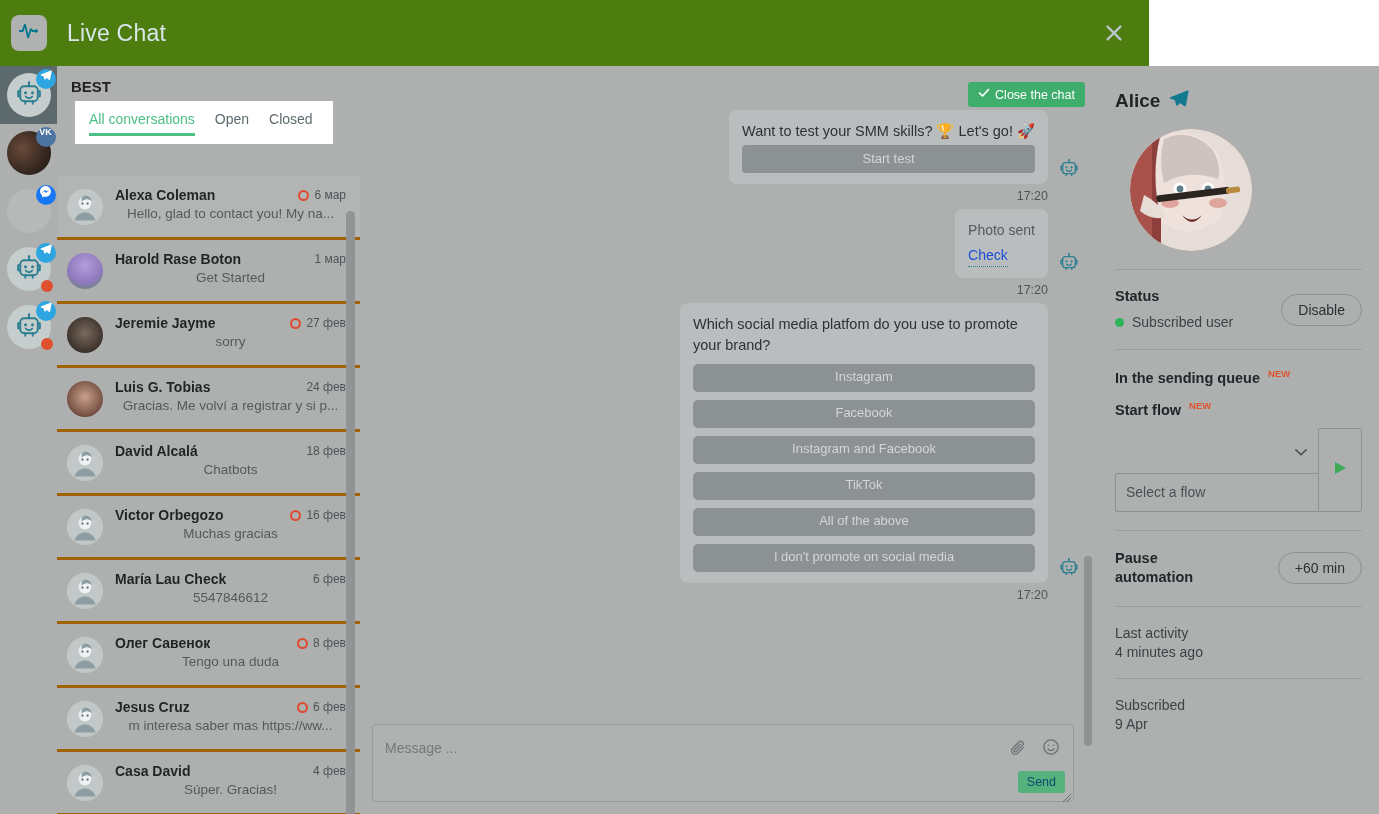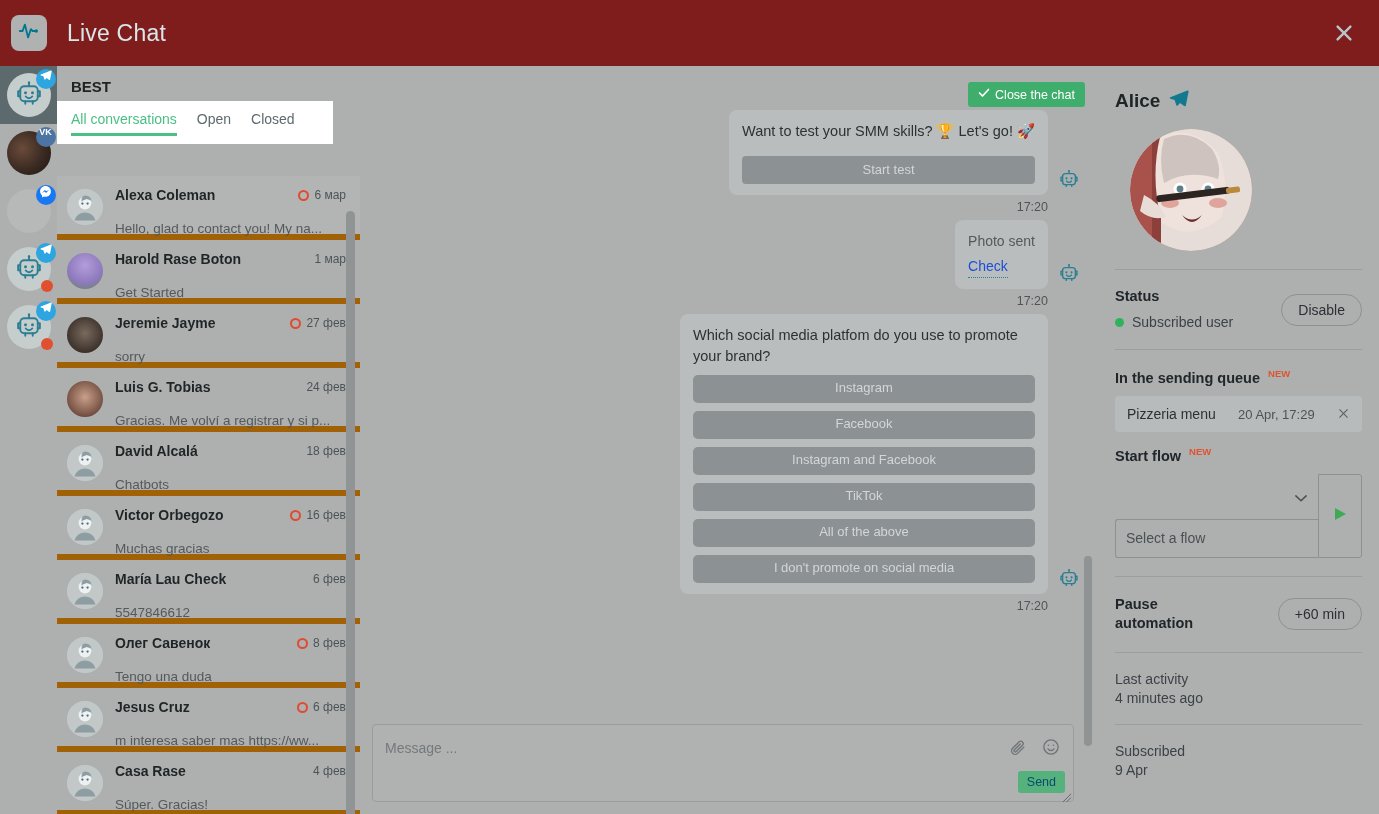--- a/index.html
+++ b/index.html
@@ -6,22 +6,22 @@
   html, body {
     width: 1379px; height: 814px;
     overflow: hidden;
     font-family: "Liberation Sans", sans-serif;
     background: #ffffff;
   }
 
   
   .topbar {
     position: absolute; top: 0; left: 0;
-    width: 1379px; height: 66px;
-    background: #7f1d1d;
+    width: 1149px; height: 66px;
+    background: #4d7c0f;
     display: flex; align-items: center;
   }
   .logo-box {
     width: 36px; height: 36px; margin-left: 11px;
     background: #b0b2b2; border-radius: 8px;
     display: flex; align-items: center; justify-content: center;
   }
   .app-title {
     margin-left: 20px;
     font-size: 23px; color: #d9e6ea; font-weight: 400;
@@ -91,40 +91,41 @@
   .conv-best {
     padding: 12px 0 6px 14px;
     font-size: 15px; font-weight: bold; color: #222;
   }
   .conv-tabs {
     background: #fff;
     padding: 10px 14px 0 14px;
     height: 43px;
     display: flex; gap: 20px; align-items: flex-start;
     margin-right: 27px;
+    margin-left: 18px;
   }
   .conv-tab {
     font-size: 14px; color: #5d6a6e; cursor: pointer;
     padding-bottom: 9px; position: relative;
   }
   .conv-tab.active { color: #4cbf86; }
   .conv-tab.active::after {
     content: ""; position: absolute; left: 0; right: 0; bottom: 0;
     height: 3px; background: #4cbf86;
   }
   .conv-list {
     position: absolute; top: 110px; left: 0;
     width: 303px; height: 638px;
     overflow: hidden;
   }
   .conv-item {
     position: relative;
     display: flex; align-items: flex-start;
     padding: 11px 14px 11px 10px;
-    border-bottom: 6px solid #a16207;
+    border-bottom: 3px solid #a16207;
     cursor: pointer;
     height: 64px;
   }
   .conv-item.selected { background: #b3b5b5; }
   .conv-av {
     width: 36px; height: 36px; border-radius: 50%;
     flex: 0 0 36px; margin-right: 12px; margin-top: 2px;
     background: #c2c7c8;
     display: flex; align-items: flex-end; justify-content: center;
     overflow: hidden;
@@ -138,23 +139,23 @@
     font-size: 14px; font-weight: bold; color: #1f2424;
     white-space: nowrap; overflow: hidden; text-overflow: ellipsis;
   }
   .conv-meta { display: flex; align-items: center; gap: 5px; flex: 0 0 auto; padding-left: 8px; }
   .unread-o {
     width: 11px; height: 11px; border-radius: 50%;
     border: 2px solid #e04a2f;
   }
   .conv-date { font-size: 12px; color: #4d5457; white-space: nowrap; }
   .conv-prev {
-    margin-top: 18px;
+    margin-top: 3px;
     font-size: 13.5px; color: #54595b;
-    white-space: nowrap; overflow: hidden; text-overflow: ellipsis;
+    white-space: nowrap; overflow: hidden; text-overflow: ellipsis; text-align: center;
   }
   .conv-scroll {
     position: absolute; right: 5px; top: 145px;
     width: 9px; height: 635px; border-radius: 5px;
     background: #919494;
   }
 
   
   .chatcol {
     position: absolute; left: 360px; top: 0;
@@ -177,21 +178,21 @@
   .msg-block { display: flex; justify-content: flex-end; margin-bottom: 6px; }
   .msg-wrap { max-width: 400px; }
   .msg-row { display: flex; align-items: flex-end; gap: 10px; }
   .bubble {
     background: #b9bdbd; border-radius: 8px;
     padding: 11px 13px;
     color: #2c3233; font-size: 14.5px; line-height: 1.45;
   }
   .bubble.wide { width: 390px; }
   .bubble-btn {
-    margin-top: 14px;
+    margin-top: 3px;
     background: #8c9194; border-radius: 4px;
     height: 28px;
     display: flex; align-items: center; justify-content: center;
     color: #d3d6d7; font-size: 13px; cursor: pointer;
   }
   .poll-opt {
     margin-top: 8px;
     background: #8c9194; border-radius: 5px;
     height: 28px;
     display: flex; align-items: center; justify-content: center;
@@ -606,21 +607,21 @@
   <circle cx="18" cy="18" r="18" fill="#c2c7c8"></circle>
   <circle cx="18" cy="14" r="6.4" fill="#eef1f1"></circle>
   <path d="M18 6.5c4 0 6.8 2.8 6.6 6 -1.2-2.2-3-1.2-5-2.4 -2 1.1-3.8 1-4.8 2.6 -0.8-3.4 1-6.2 3.2-6.2z" fill="#8d9ea2"></path>
   <circle cx="15.4" cy="14.6" r="1.15" fill="#55666b"></circle>
   <circle cx="20.6" cy="14.6" r="1.15" fill="#55666b"></circle>
   <path d="M7.6 31.5c1.4-5.2 5.6-8 10.4-8s9 2.8 10.4 8z" fill="#8d9ea2"></path>
 </svg>
           </div>
           <div class="conv-body">
             <div class="conv-row1">
-              <span class="conv-name">Casa Rase</span>
+              <span class="conv-name">Casa David</span>
               <span class="conv-meta">
                 <span class="conv-date">4 фев</span>
               </span>
             </div>
             <div class="conv-prev">Súper. Gracias!</div>
           </div>
         </div>
       </div>
     <div class="conv-scroll"></div>
   </div>
@@ -781,30 +782,20 @@
       <button class="pill">Disable</button>
     </div>
 
     <div class="hr"></div>
 
     <div>
       <div class="rp-h">
         <span>In the sending queue</span>
         <span class="new-tag">NEW</span>
       </div>
-      <div class="queue-item">
-        <span class="q-name">Pizzeria menu</span>
-        <span class="q-time">20 Apr, 17:29</span>
-        <span class="q-x">
-          <svg width="13" height="13" viewBox="0 0 24 24" stroke="#5a6063" stroke-width="2" stroke-linecap="round">
-            <line x1="5" y1="5" x2="19" y2="19"></line>
-              <line x1="19" y1="5" x2="5" y2="19"></line>
-          </svg>
-        </span>
-      </div>
     </div>
 
     <div class="rp-block" style="margin-top:14px;">
       <div class="rp-h">
         <span>Start flow</span>
         <span class="new-tag">NEW</span>
       </div>
       <div class="flow-row">
         <div class="flow-sel-wrap">
           <div class="flow-sel" style="display:flex;align-items:center;margin-top:45px;">Select a flow</div>

